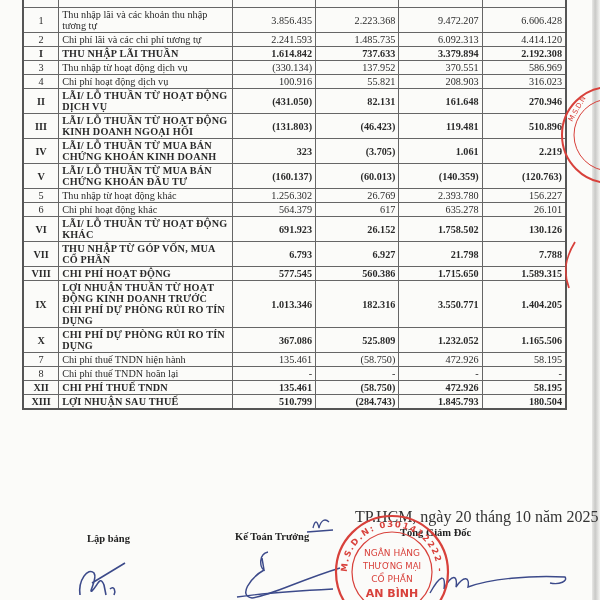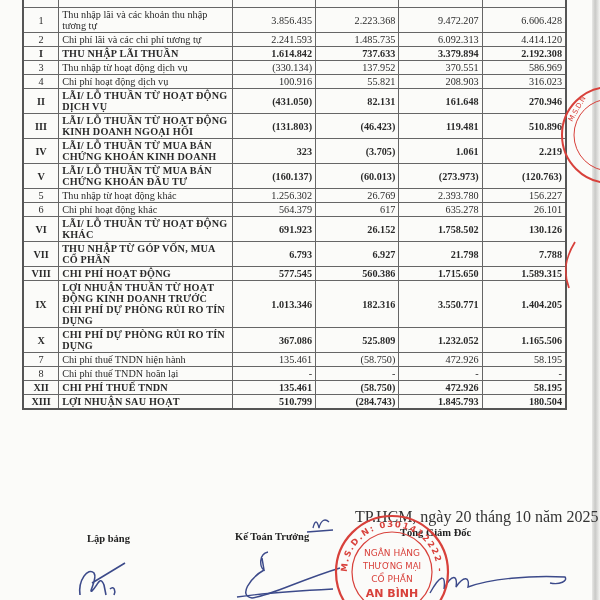--- a/index.html
+++ b/index.html
@@ -127,21 +127,21 @@
         <td class="val">323</td>
         <td class="val">(3.705)</td>
         <td class="val">1.061</td>
         <td class="val">2.219</td>
       </tr>
       <tr class="bold">
         <td class="num-col">V</td>
         <td class="label">LÃI/ LỖ THUẦN TỪ MUA BÁN CHỨNG KHOÁN ĐẦU TƯ</td>
         <td class="val">(160.137)</td>
         <td class="val">(60.013)</td>
-        <td class="val">(273.973)</td>
+        <td class="val">(140.359)</td>
         <td class="val">(120.763)</td>
       </tr>
       <tr>
         <td class="num-col">5</td>
         <td class="label">Thu nhập từ hoạt động khác</td>
         <td class="val">1.256.302</td>
         <td class="val">26.769</td>
         <td class="val">2.393.780</td>
         <td class="val">156.227</td>
       </tr>
@@ -212,21 +212,21 @@
       <tr class="bold">
         <td class="num-col">XII</td>
         <td class="label">CHI PHÍ THUẾ TNDN</td>
         <td class="val">135.461</td>
         <td class="val">(58.750)</td>
         <td class="val">472.926</td>
         <td class="val">58.195</td>
       </tr>
       <tr class="bold">
         <td class="num-col">XIII</td>
-        <td class="label">LỢI NHUẬN SAU HOẠT</td>
+        <td class="label">LỢI NHUẬN SAU THUẾ</td>
         <td class="val">510.799</td>
         <td class="val">(284.743)</td>
         <td class="val">1.845.793</td>
         <td class="val">180.504</td>
       </tr>
     </tbody>
 </table>
 
 <div class="footer-date">TP.HCM, ngày 20 tháng 10 năm 2025</div>
 

